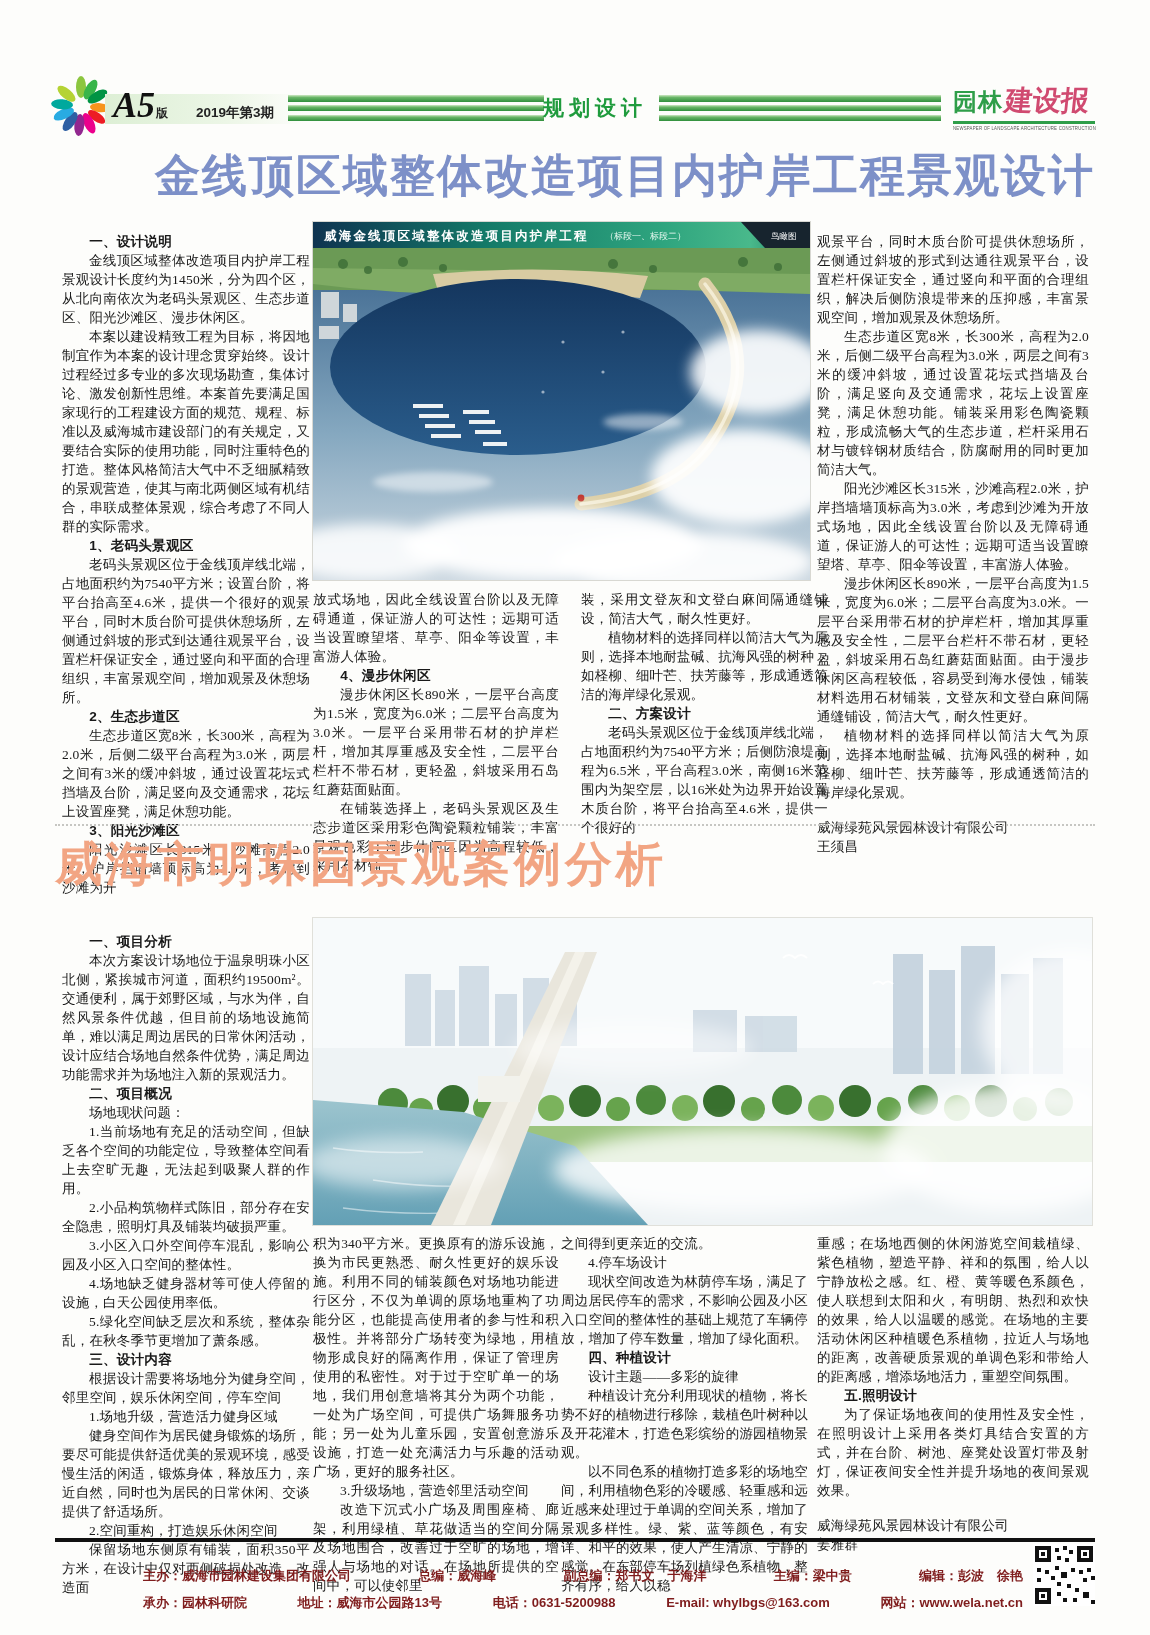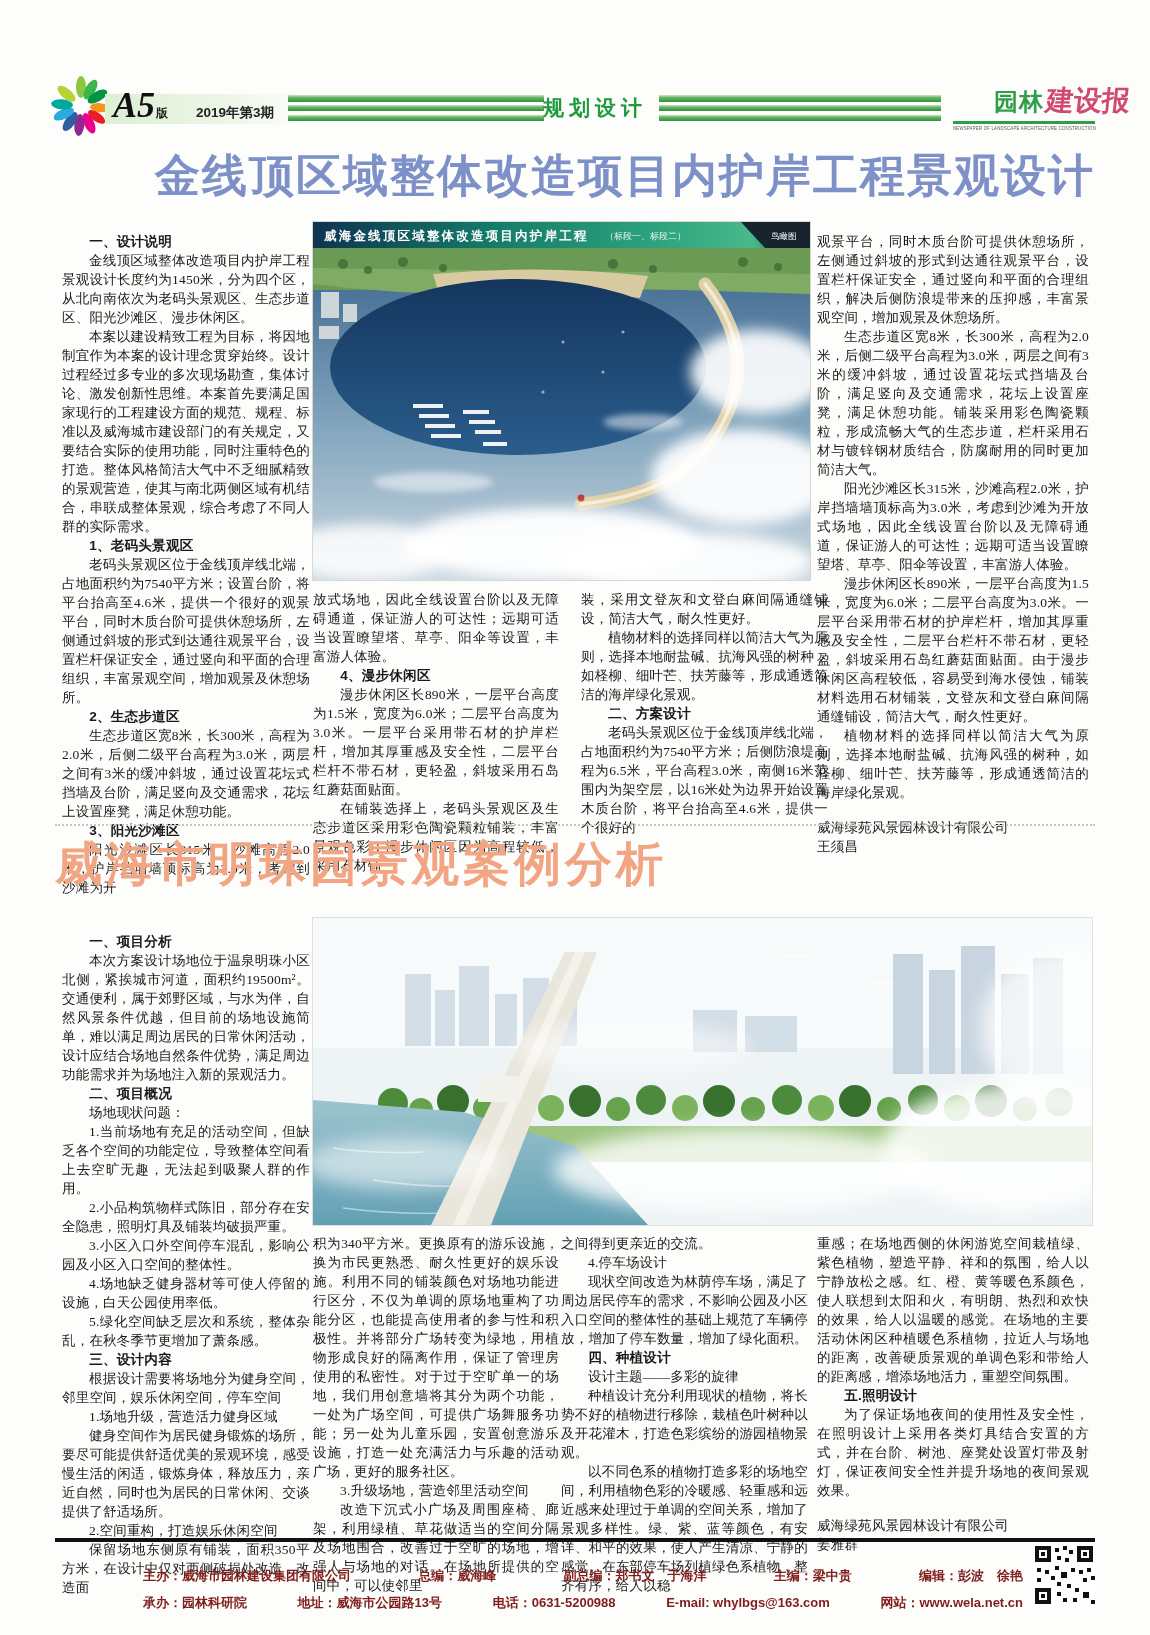--- a/index.html
+++ b/index.html
@@ -18,21 +18,21 @@
   .ed-issue{font-family:"Liberation Sans",sans-serif;font-weight:bold;font-size:13.5px;color:#222;margin-left:24px;}
   .gband{position:absolute;top:17px;height:26px;display:flex;flex-direction:column;justify-content:space-between;}
   .gband i{display:block;height:6.5px;background:linear-gradient(180deg,#cfe9c4 0%,#6ab668 35%,#2f8f3c 100%);}
   .gband-left{left:233px;width:256px;}
   .gband-right{left:604px;width:282px;}
   .section-title{position:absolute;left:470px;top:16px;width:140px;text-align:center;
                  font-family:"Liberation Sans",sans-serif;font-weight:bold;font-size:21px;
                  letter-spacing:5px;color:#1f9b3d;}
   .masthead{position:absolute;left:898px;top:4px;width:142px;}
   .mh-row{white-space:nowrap;}
-  .mh-green{font-family:"Liberation Sans",sans-serif;font-weight:bold;font-size:24px;color:#2f9e49;letter-spacing:1px;margin-left:41px;}
+  .mh-green{font-family:"Liberation Sans",sans-serif;font-weight:bold;font-size:24px;color:#2f9e49;letter-spacing:1px;}
   .mh-red{font-family:"Liberation Serif",serif;font-weight:bold;font-size:28px;color:#d04a70;
           display:inline-block;transform:skewX(-6deg);margin-left:2px;}
   .mh-underline{height:2.5px;background:#2f9e49;margin-top:1px;}
   .mh-sub{font-family:"Liberation Sans",sans-serif;font-size:6px;color:#555;margin-top:1.5px;
           transform:scaleX(.72);transform-origin:left;white-space:nowrap;letter-spacing:.3px;}
 
   
   .title1{position:absolute;left:0;top:146px;width:1040px;text-align:right;
           font-family:"Liberation Sans",sans-serif;font-weight:bold;font-size:45px;
           letter-spacing:2px;color:#7d90c8;}

